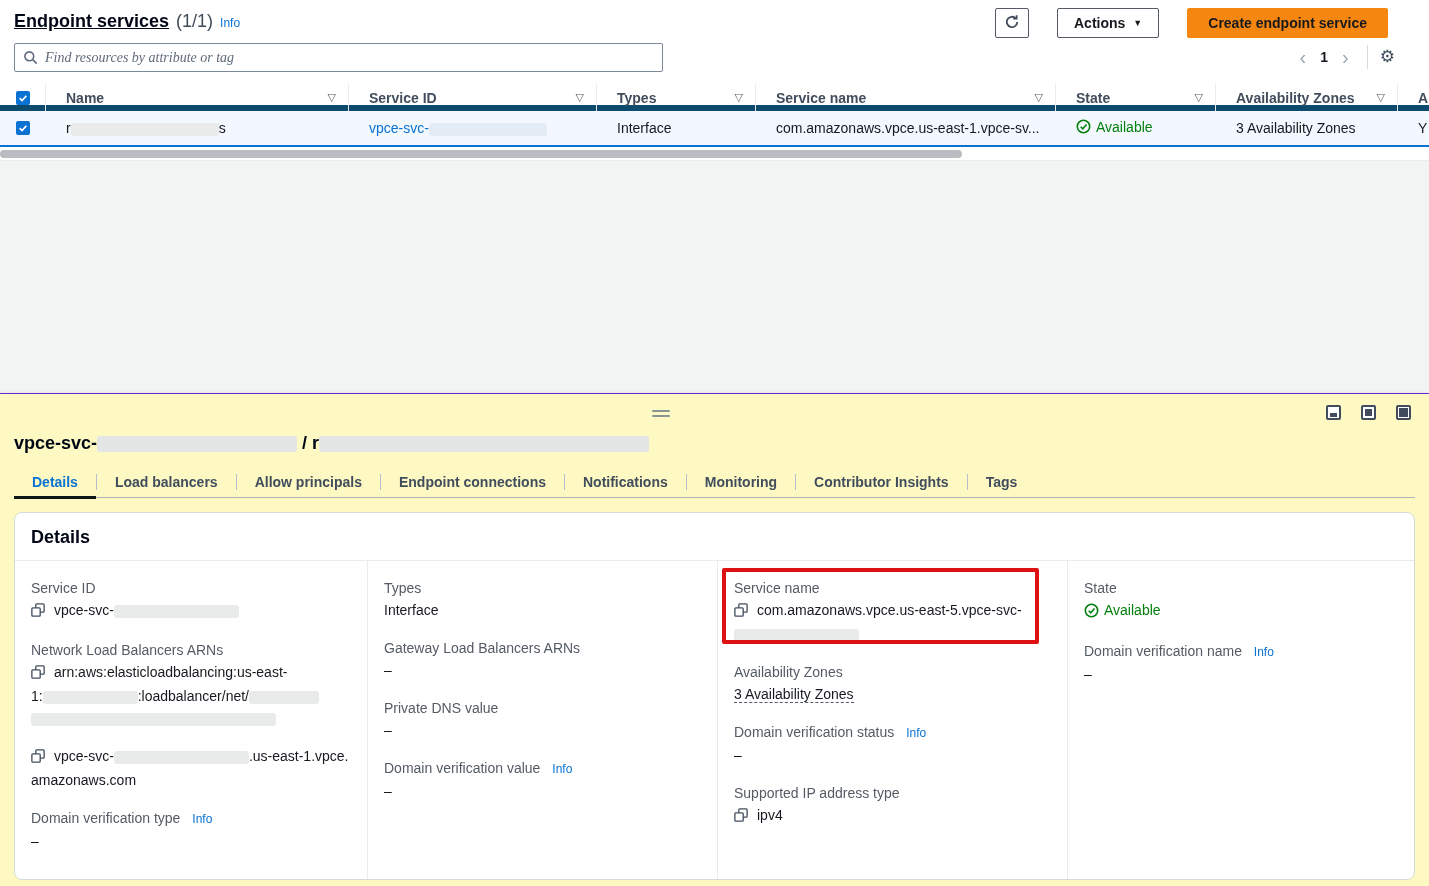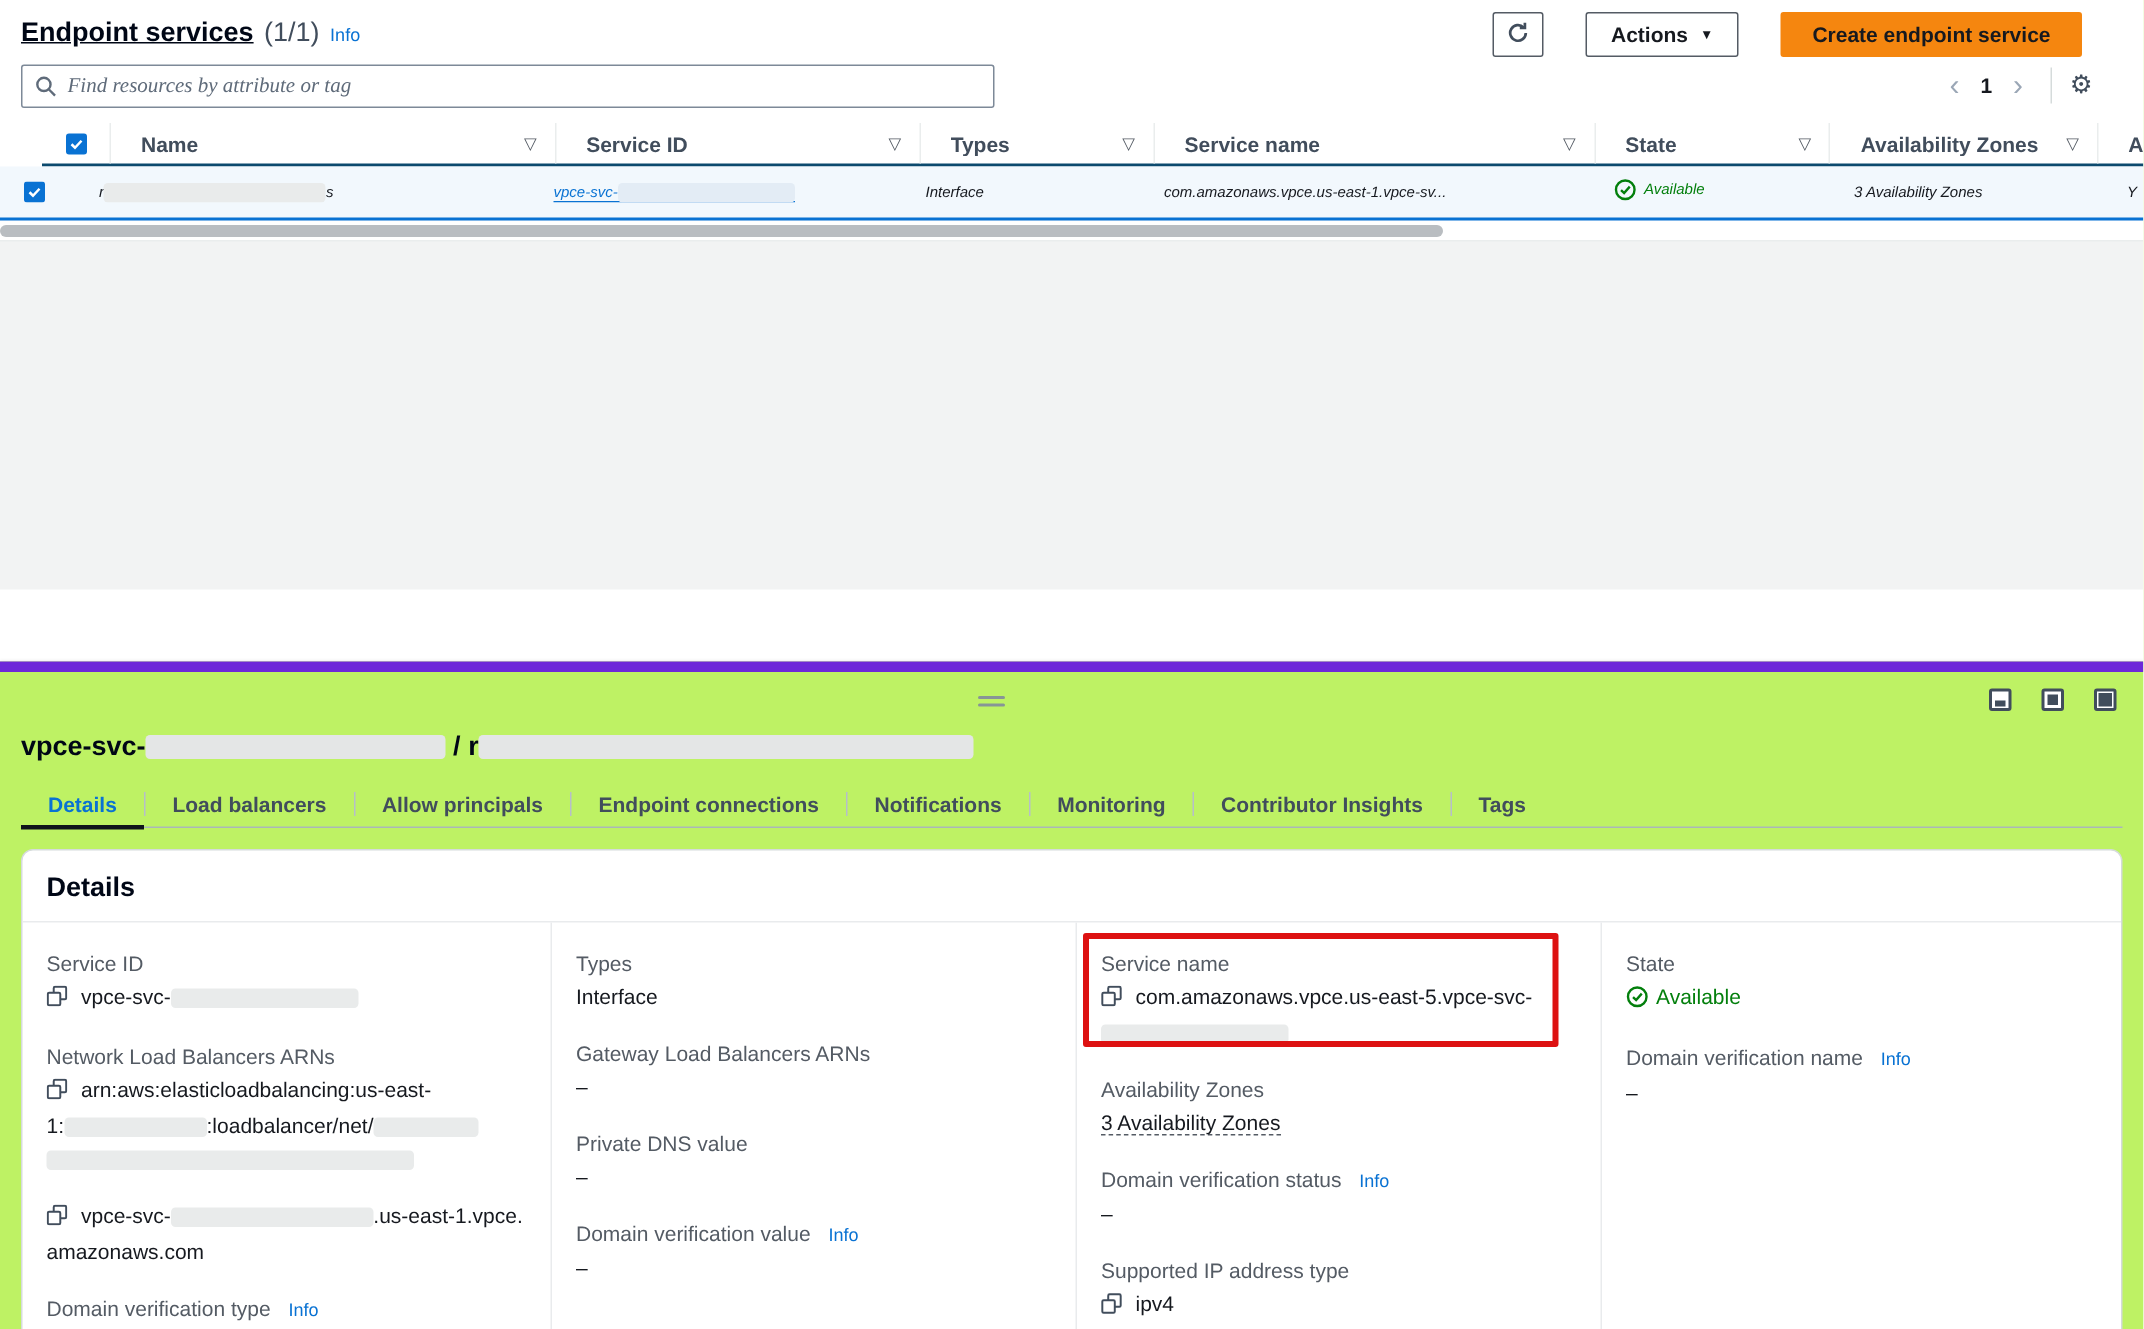--- a/index.html
+++ b/index.html
@@ -28,43 +28,43 @@
                       font-family:Liberation Serif, serif; background:transparent; }
   .search-box input::placeholder { color:#5f6b7a; font-style:italic; }
   .pagination { position:absolute; top:45px; right:34px; display:flex; align-items:center; gap:4px; }
   .page-chevron { font-size:20px; color:#9ba7b6; padding:0 6px; cursor:pointer; line-height:24px; }
   .page-num { font-size:14px; font-weight:bold; color:#16191f; padding:0 4px; }
   .pag-divider { width:1px; height:24px; background:#d5dbdb; margin:0 8px; }
   .gear-btn { font-size:17px; color:#414d5c; cursor:pointer; line-height:24px; }
 
   
   .table { position:absolute; left:0; right:0; top:84px; }
-  .thead { display:flex; height:27px; align-items:flex-end; border-bottom:2px solid #0c4a6e;margin-left:28px; }
+  .thead { display:flex; height:27px; align-items:flex-start; border-bottom:6px solid #0c4a6e; }
   .th { display:flex; align-items:center; height:27px; padding-left:20px; border-right:1px solid #eaeded; }
   .th:last-child { border-right:none; }
   .th-label { font-size:14px; font-weight:bold; color:#414d5c; white-space:nowrap; overflow:hidden; }
   .sort-icon { margin-left:auto; margin-right:12px; font-size:11px; color:#545b64; }
   .trow { display:flex; height:36px; align-items:center; background:#f2f8fd; border-bottom:2px solid #0972d3; }
-  .td { padding-left:20px; font-size:10px; color:#16191f; white-space:nowrap; overflow:hidden;font-style:italic; }
+  .td { padding-left:20px; font-size:14px; color:#16191f; white-space:nowrap; overflow:hidden; }
   .cb-cell { width:46px; display:flex; justify-content:center; padding-left:0; flex:0 0 46px; }
   .checkbox { width:14px; height:14px; background:#0972d3; border-radius:2px; display:flex; align-items:center;
               justify-content:center; cursor:pointer; }
   .link { color:#0972d3; text-decoration:none; border-bottom:1px solid #0972d3; cursor:pointer; }
   .az-link { color:#16191f; border-bottom:1px dashed #545b64; cursor:pointer; }
   .state-ok { display:inline-flex; align-items:center; gap:5px; color:#037f0c; }
   .redact { display:inline-block; background:#e9ebeb; border-radius:3px; height:13px; vertical-align:middle; }
   .hscroll { position:absolute; left:0; right:0; top:149px; height:11px; background:#fff; }
   .hscroll-thumb { width:962px; height:8px; margin-top:1px; background:#b9bdc1; border-radius:4px; cursor:pointer; }
 
   
   .gap-area { position:absolute; left:0; right:0; top:160px; height:233px; background:#f2f3f3; border-top:1px solid #eaeded; }
 
   
-  .split-panel { position:absolute; left:0; right:0; top:393px; bottom:0; background:#bef264; border-top:7px solid #6d28d9;
-                 box-shadow:0 -1px 2px rgba(0,0,0,0.06);margin-top:48px; }
+  .split-panel { position:absolute; left:0; right:0; top:393px; bottom:0; background:#fef9c3; border-top:1px solid #6d28d9;
+                 box-shadow:0 -1px 2px rgba(0,0,0,0.06); }
   .drag-handle { position:absolute; left:652px; top:16px; width:18px; cursor:row-resize; }
   .drag-handle span { display:block; height:2px; background:#879596; margin-bottom:3px; border-radius:1px; }
   .panel-controls { position:absolute; top:11px; right:18px; display:flex; gap:20px; }
   .pc-btn { width:15px; height:15px; border:2px solid #414d5c; border-radius:2px; position:relative; cursor:pointer; background:#fff; }
   .pc-btn i { position:absolute; background:#414d5c; }
   .pc-small i { left:2px; right:2px; bottom:1px; height:4px; }
   .pc-med i   { left:2px; right:2px; top:2px; bottom:2px; }
   .pc-large i { left:1px; right:1px; top:1px; bottom:1px; }
   .panel-title { position:absolute; left:14px; top:39px; font-size:18px; font-weight:bold; color:#000716; white-space:nowrap; }
   .panel-title .redact { height:16px; background:#e4e6e6; }

